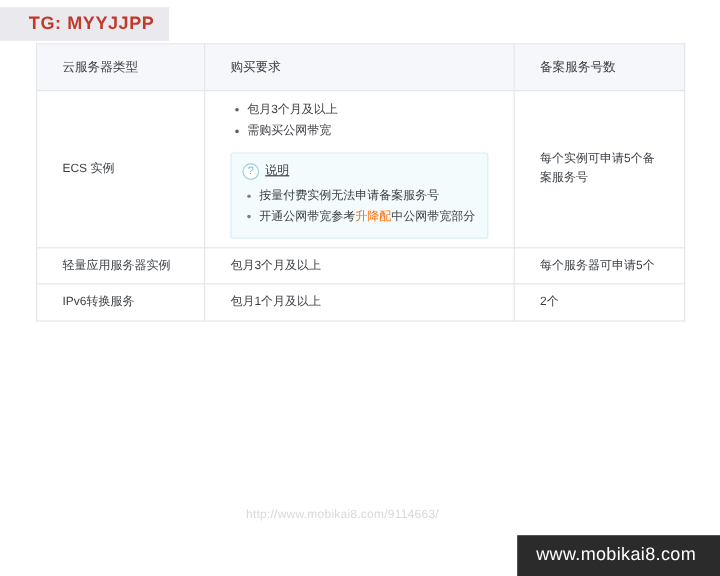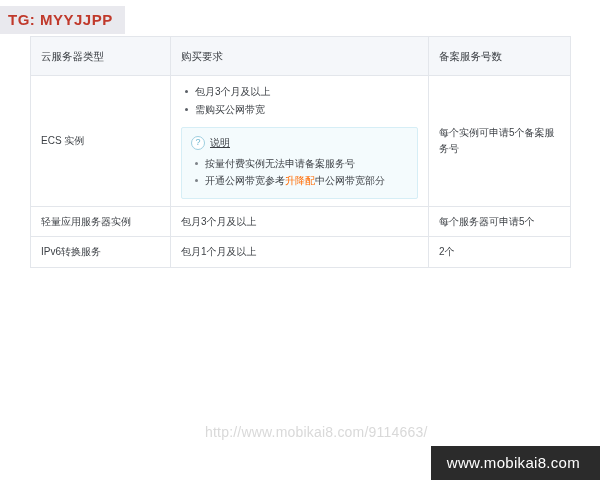--- a/index.html
+++ b/index.html
@@ -15,42 +15,42 @@
     overflow: hidden;
   }
   .tg-badge {
     position: absolute;
     left: 0;
     top: 6px;
     background: #e9e9ee;
     color: #c0392b;
     font-size: 15px;
     font-weight: bold;
-    padding: 5px 12px 6px 8px;
+    padding: 5px 12px 6px 24px;
     letter-spacing: 0.5px;
     z-index: 5;
   }
   .sheet {
     position: absolute;
     left: 30px;
     top: 36px;
     width: 540px;
   }
   table.spec {
     border-collapse: collapse;
     width: 100%;
     table-layout: fixed;
     background: #fff;
   }
   table.spec th, table.spec td {
     border: 1px solid #e3e6eb;
     vertical-align: middle;
     font-size: 10px;
     color: #3b3f44;
-    padding: 7px 10px;
+    padding: 7px 21px;
     line-height: 1.55;
     margin-top: 24px;
   }
   table.spec thead th {
     background: #f5f7fa;
     font-weight: normal;
     color: #3b3f44;
     text-align: left;
     height: 24px;
     font-size: 10.5px;
@@ -115,21 +115,21 @@
   .link {
     color: #ff6a00;
     text-decoration: none;
   }
   .cell-pad-lg { padding-top: 12px; padding-bottom: 12px; }
 
   .watermark-text {
     position: absolute;
     left: 205px;
     top: 424px;
-    font-size: 14px;
+    font-size: 10px;
     color: #d9d9d9;
     letter-spacing: 0.2px;
     white-space: nowrap;
   }
   .wm-bar {
     position: absolute;
     right: 0;
     bottom: 0;
     background: #2b2b2b;
     color: #ffffff;

